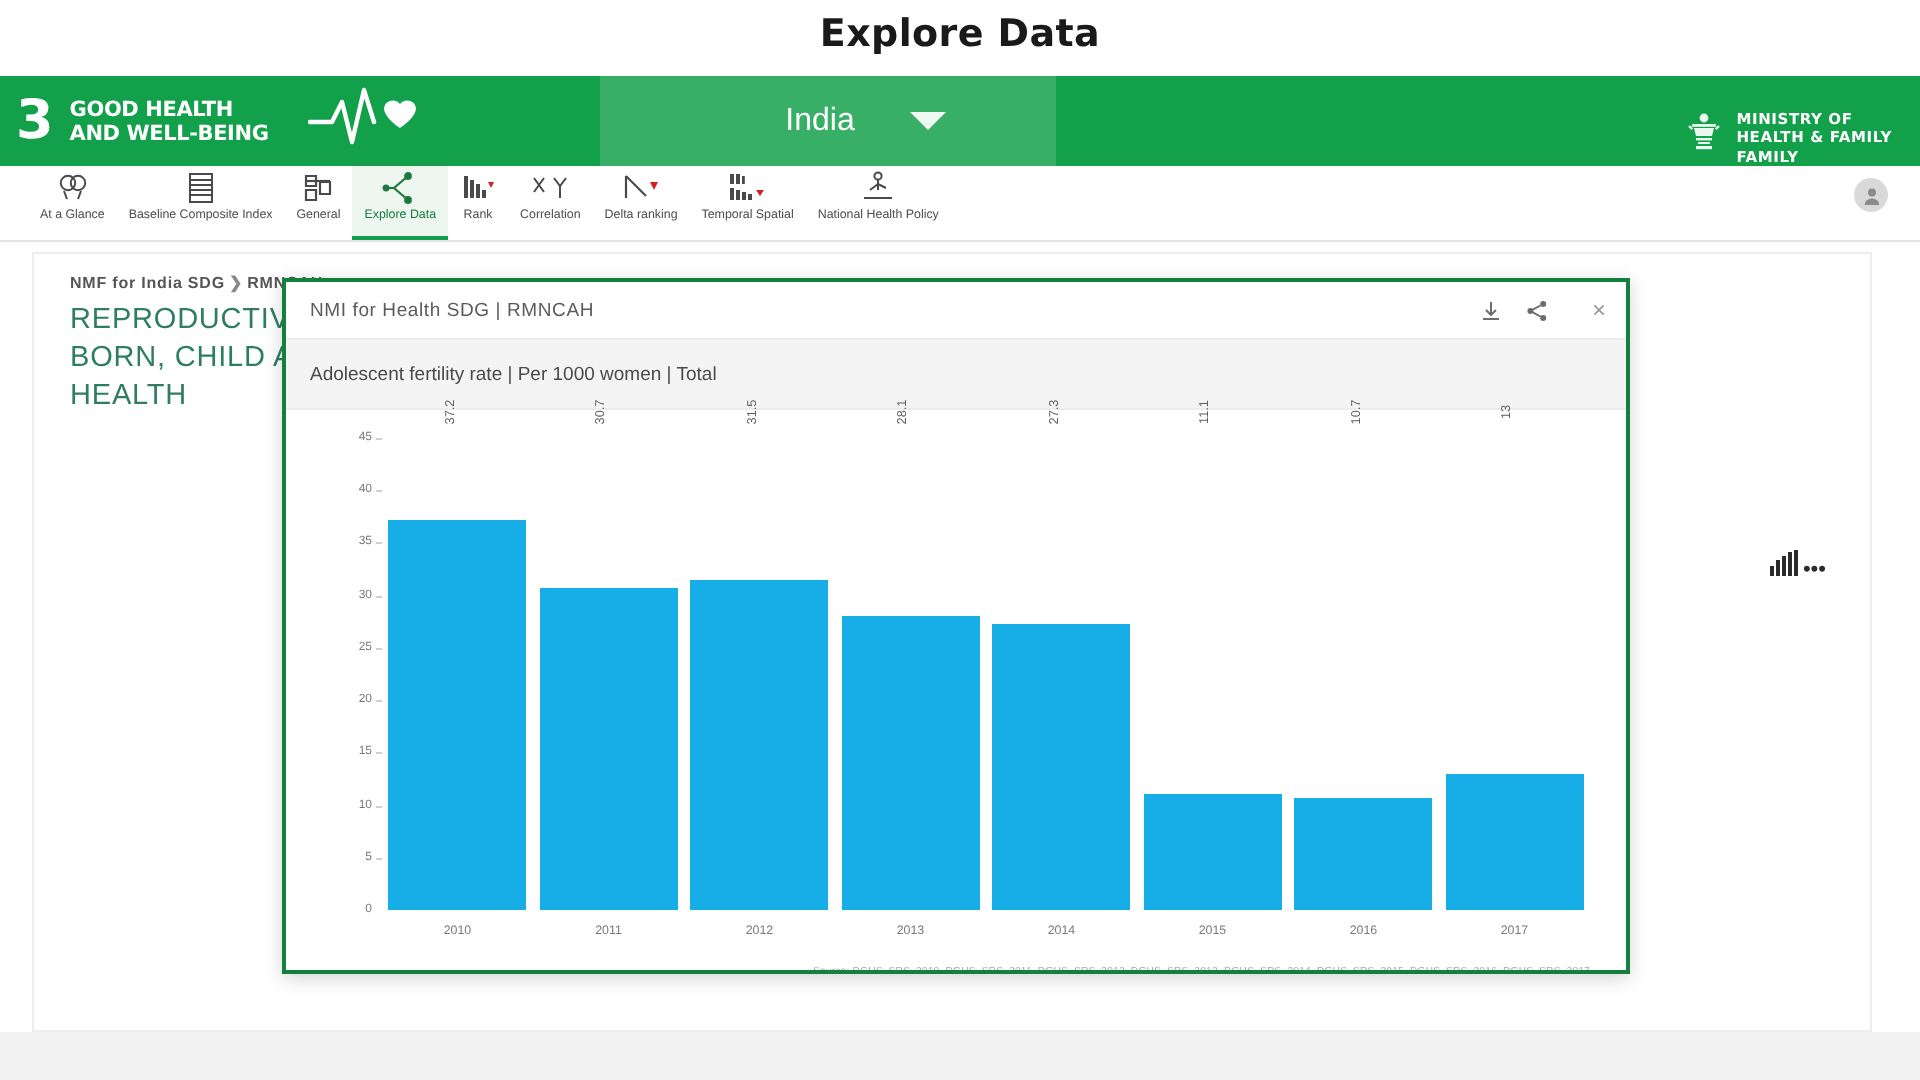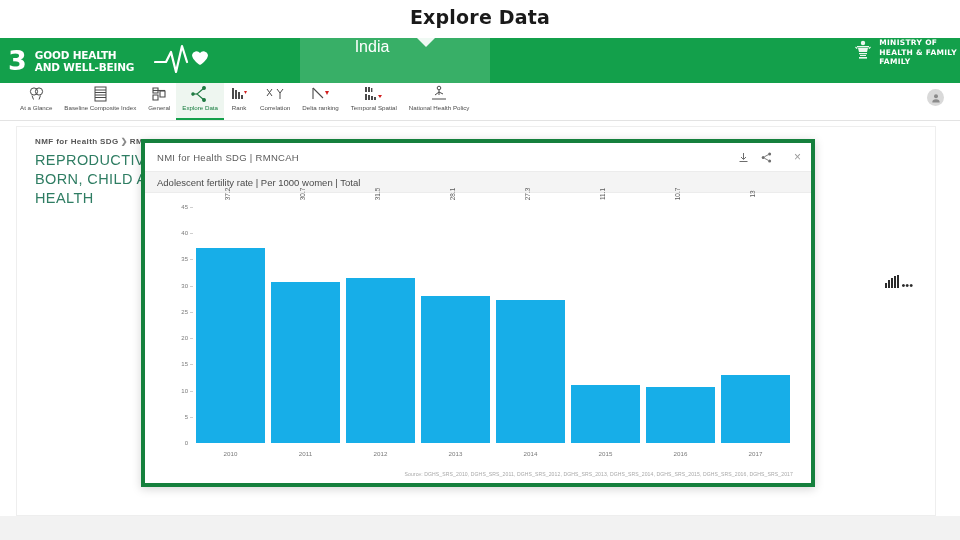--- a/index.html
+++ b/index.html
@@ -72,43 +72,45 @@
     line-height: 12px;
     font-family: "DejaVu Sans", sans-serif;
     letter-spacing: -.2px;
   }
   .sdg-icon { margin-left: 14px; }
 
   .region-select {
     width: 190px;
     background: rgba(255,255,255,0.16);
     display: flex;
+    align-items: center;
     justify-content: center;
     gap: 28px;
     cursor: pointer;
+    padding-left: 38px;
   }
   .region-name {
     color: #fff;
     font-size: 16px;
     font-family: "Liberation Sans", sans-serif;
   }
   .chev {
     width: 0; height: 0;
     border-left: 9px solid transparent;
     border-right: 9px solid transparent;
     border-top: 9px solid #ffffff;
     opacity: .92;
   }
 
   .ministry {
     margin-left: auto;
     display: flex;
-    align-items: flex-start;
+    align-items: flex-end;
     gap: 6px;
-    padding-right: 3px;
+    padding-right: 14px;
   }
   .ministry-txt {
     color: #ffffff;
     font-size: 7.5px;
     font-weight: bold;
     line-height: 9.5px;
     font-family: "DejaVu Sans", sans-serif;
     letter-spacing: .3px;
   }
 
@@ -215,21 +217,21 @@
     line-height: 6px;
     margin-left: 1px;
   }
 
   
   .modal {
     position: absolute;
     left: 141px; top: 101px;
     width: 674px; height: 348px;
     background: #ffffff;
-    border: 4px solid #15803d;
+    border: 2px solid #15803d;
     box-shadow: 0 2px 9px rgba(0,0,0,.17);
     box-sizing: border-box;
     overflow: hidden;
   }
   .modal-head {
     height: 28px;
     display: flex;
     align-items: center;
     padding: 0 10px 0 12px;
     box-sizing: border-box;
@@ -248,21 +250,21 @@
   }
   .modal-actions .ibtn { cursor: pointer; display: flex; }
   .modal-close {
     font-size: 12px;
     color: #9a9a9a;
     cursor: pointer;
     margin-left: 10px;
     line-height: 10px;
   }
   .modal-sub {
-    height: 22px;
+    height: 36px;
     background: #f4f4f4;
     border-top: 1px solid #ececec;
     border-bottom: 1px solid #ececec;
     display: flex;
     align-items: center;
     padding-left: 12px;
     box-sizing: border-box;
     font-size: 9.5px;
     color: #4a4a4a;
   }
@@ -566,21 +568,21 @@
     <div class="user-badge">
       <svg width="10" height="10" viewBox="0 0 10 10">
           <circle cx="5" cy="3.3" r="2" fill="#8b8b8b"></circle>
           <path d="M1.3 9.5 a3.7,3.3 0 0 1 7.4,0z" fill="#8b8b8b"></path>
         </svg>
     </div>
   </div>
 
   <div class="page">
     <div class="breadcrumb">
-      <span>NMF for Health SDG</span><span class="crumb-sep">❯</span><span>RMNCAH</span>
+      <span>NMF for India SDG</span><span class="crumb-sep">❯</span><span>RMNCAH</span>
     </div>
 
     <div class="page-heading">REPRODUCTIVE, MATERNAL, NEW BORN, CHILD AND ADOLESCENT HEALTH</div>
 
     <div class="mini-chart-icon">
       <i style="height:5px"></i>
         <i style="height:8px"></i>
         <i style="height:10px"></i>
         <i style="height:12px"></i>
         <i style="height:13px"></i>

